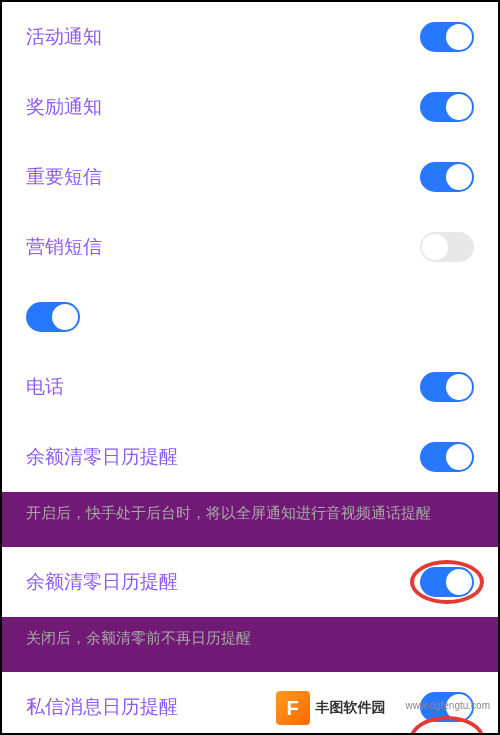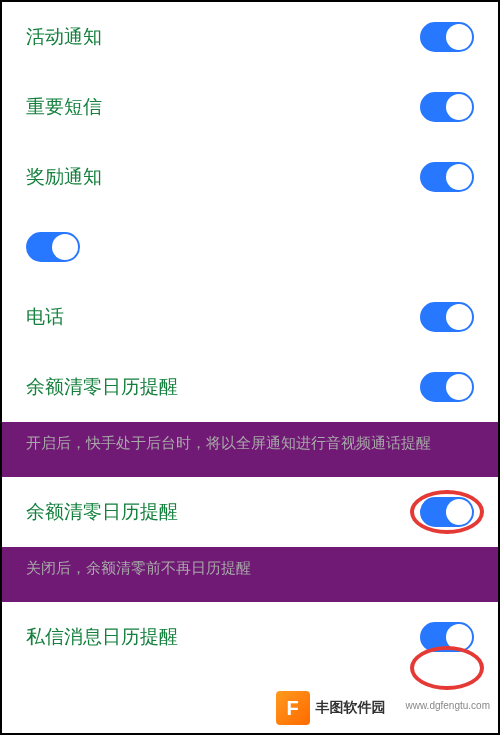--- a/index.html
+++ b/index.html
@@ -17,21 +17,21 @@
     }
     .setting-row {
       display: flex;
       align-items: center;
       justify-content: space-between;
       padding: 20px 24px;
       background: #fff;
     }
     .setting-label {
       font-size: 19px;
-      color: #15803d;
+      color: #8b5cf6;
       font-weight: 400;
       text-align: center;
     }
     .toggle {
       width: 54px;
       height: 30px;
       border-radius: 15px;
       position: relative;
       cursor: pointer;
       flex-shrink: 0;
@@ -121,33 +121,39 @@
 <div class="content">
 
   <div class="setting-row">
     <span class="setting-label">活动通知</span>
     <div class="toggle on">
         <div class="toggle-knob"></div>
       </div>
   </div>
 
   <div class="setting-row">
+    <span class="setting-label">奖励通知</span>
+    <div class="toggle on">
+        <div class="toggle-knob"></div>
+      </div>
+  </div>
+
+  <div class="setting-row">
     <span class="setting-label">重要短信</span>
     <div class="toggle on">
         <div class="toggle-knob"></div>
       </div>
   </div>
 
   <div class="setting-row">
-    <span class="setting-label">奖励通知</span>
-    <div class="toggle on">
+    <span class="setting-label">营销短信</span>
+    <div class="toggle off">
         <div class="toggle-knob"></div>
       </div>
   </div>
-
 
   <div class="setting-row">
     <div class="toggle on">
         <div class="toggle-knob"></div>
       </div>
   </div>
 
   <div class="setting-row">
     <span class="setting-label">电话</span>
     <div class="toggle on">

